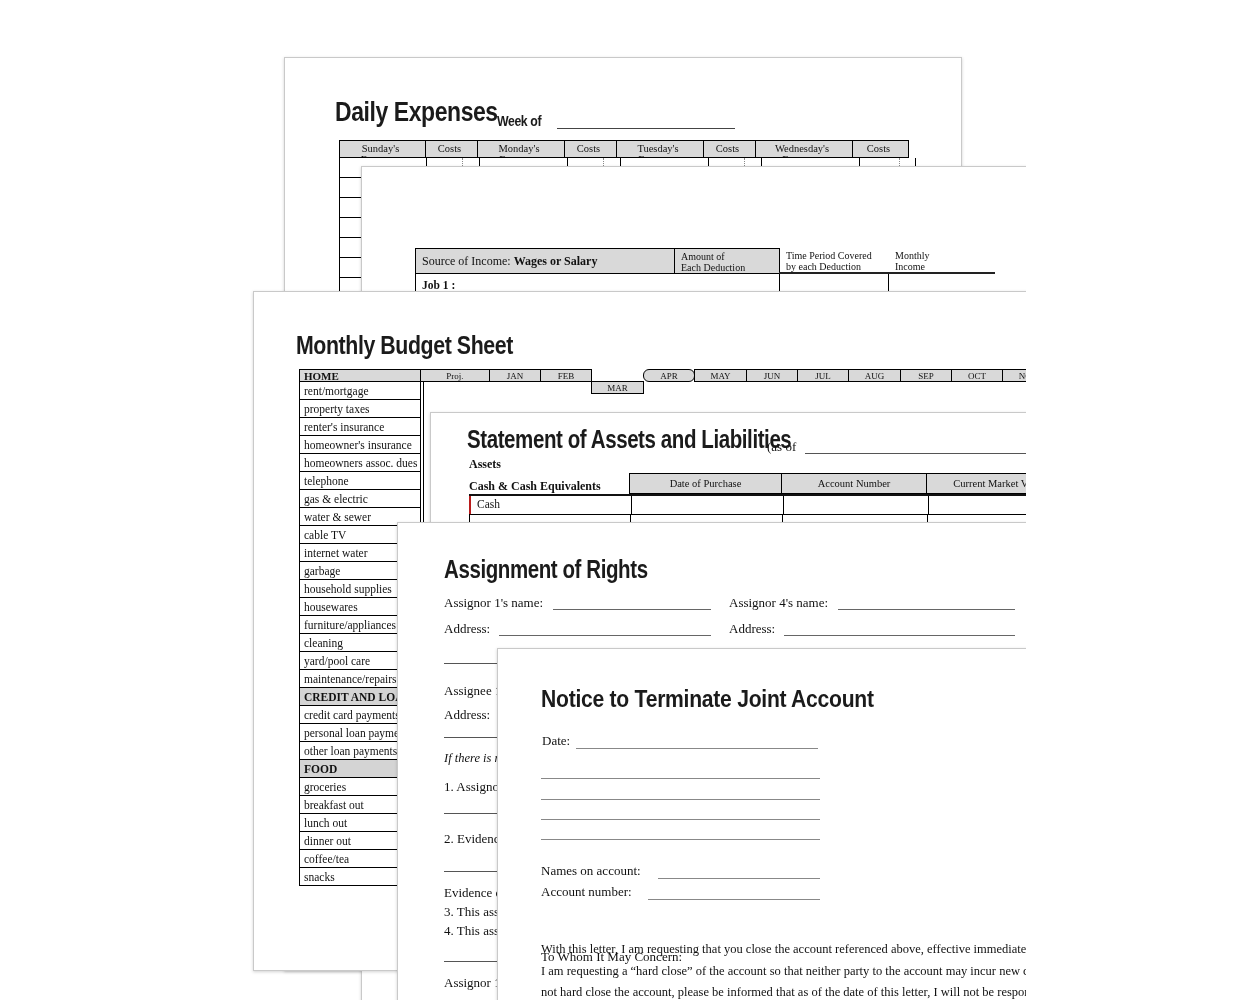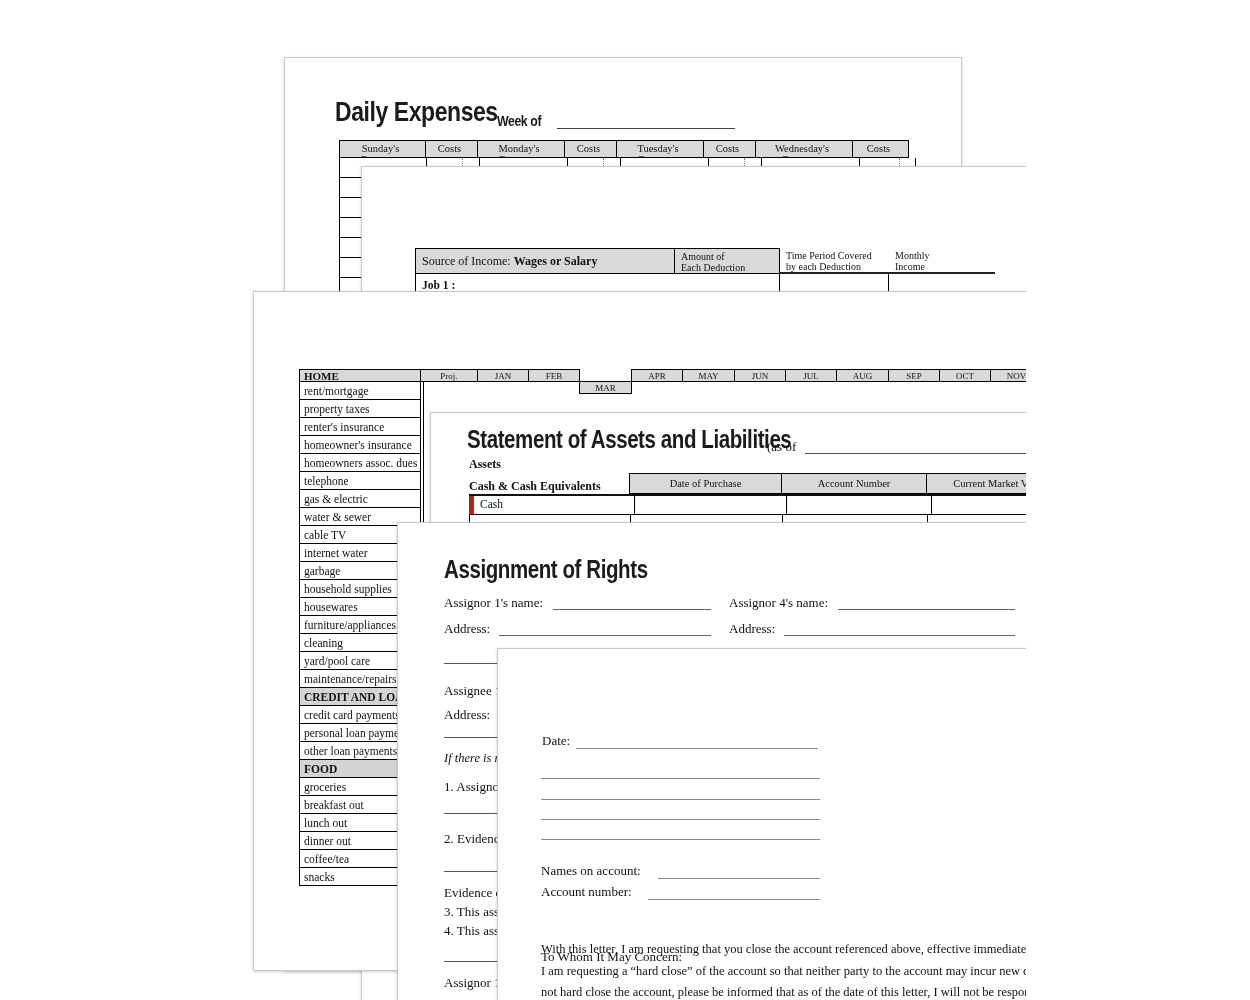--- a/index.html
+++ b/index.html
@@ -83,28 +83,29 @@
 Income</div>
     <div class="abs" style="left:417px;top:105px;width:216px;height:2px;background:#222;"></div>
 
     <div class="vline" style="left:53px;top:107px;height:38px;"></div>
     <div class="vline" style="left:417px;top:107px;height:38px;"></div>
     <div class="vline" style="left:526px;top:107px;height:38px;"></div>
     <div class="ser abs" style="left:60px;top:112px;font-size:11.5px;font-weight:700;">Job 1 :</div>
   </div>
 
   <div class="page" style="left:253px;top:291px;width:790px;height:680px;z-index:3;">
+    <div class="t abs" style="left:42px;top:38px;font-size:26px;"><span>Monthly Budget Sheet</span></div>
 
     <div class="abs" style="left:45px;top:77px;display:flex;">
       <div class="hcell m-cell" style="width:122px;margin-left:0;text-align:left;font-weight:700;font-size:11px;padding-left:4px;">HOME</div>
-      <div class="hcell m-cell" style="width:58px;">Proj.</div>
+      <div class="hcell m-cell" style="width:70px;">Proj.</div>
       <div class="hcell m-cell" style="width:52px;">JAN</div>
       <div class="hcell m-cell" style="width:52px;">FEB</div>
       <div class="hcell m-cell" style="width:53px;margin-top:12px;">MAR</div>
-      <div class="hcell m-cell" style="width:52px;">APR</div>
+      <div class="hcell m-cell" style="width:52px;border-radius:6px;">APR</div>
       <div class="hcell m-cell" style="width:53px;">MAY</div>
       <div class="hcell m-cell" style="width:52px;">JUN</div>
       <div class="hcell m-cell" style="width:52px;">JUL</div>
       <div class="hcell m-cell" style="width:53px;">AUG</div>
       <div class="hcell m-cell" style="width:52px;">SEP</div>
       <div class="hcell m-cell" style="width:52px;">OCT</div>
       <div class="hcell m-cell" style="width:53px;">NOV</div>
     </div>
 
     <div class="vline" style="left:169px;top:90px;height:533px;"></div>
@@ -147,21 +148,21 @@
     <div class="line" style="left:374px;top:40px;width:266px;background:#555;"></div>
     <div class="ser abs" style="left:38px;top:44px;font-size:12px;font-weight:700;">Assets</div>
 
     <div class="hcell abs" style="left:198px;top:60px;width:153px;height:21px;font-size:10.5px;line-height:20px;text-align:center;">Date of Purchase</div>
     <div class="hcell abs" style="left:350px;top:60px;width:146px;height:21px;font-size:10.5px;line-height:20px;text-align:center;">Account Number</div>
     <div class="hcell abs" style="left:495px;top:60px;width:145px;height:21px;font-size:10.5px;line-height:20px;text-align:center;border-right:none;">Current Market Value</div>
 
     <div class="ser abs" style="left:38px;top:66px;font-size:12px;font-weight:700;">Cash &amp; Cash Equivalents</div>
 
     <div class="abs" style="left:38px;top:81px;width:602px;height:2px;background:#111;"></div>
-    <div class="abs" style="left:38px;top:83px;width:602px;height:18px;border-left:5px solid #b91c1c;border-bottom:1px solid #000;">
+    <div class="abs" style="left:38px;top:83px;width:602px;height:18px;border-left:2px solid #b91c1c;border-bottom:1px solid #000;">
       <span class="ser" style="position:absolute;left:6px;top:2px;font-size:11.5px;">Cash</span>
       <div class="vline" style="left:160px;top:0;height:18px;"></div>
       <div class="vline" style="left:312px;top:0;height:18px;"></div>
       <div class="vline" style="left:457px;top:0;height:18px;"></div>
 
     </div>
     <div class="abs" style="left:38px;top:101px;width:602px;height:18px;border-left:1px solid #000;">
       <div class="vline" style="left:160px;top:0;height:18px;"></div>
       <div class="vline" style="left:312px;top:0;height:18px;"></div>
       <div class="vline" style="left:457px;top:0;height:18px;"></div>
@@ -196,20 +197,21 @@
     <div class="ser abs" style="left:46px;top:308px;font-size:13px;">2. Evidence</div>
     <div class="line" style="left:46px;top:348px;width:260px;background:#555;"></div>
     <div class="ser abs" style="left:46px;top:362px;font-size:13px;">Evidence of</div>
     <div class="ser abs" style="left:46px;top:381px;font-size:13px;">3. This assig</div>
     <div class="ser abs" style="left:46px;top:400px;font-size:13px;">4. This assig</div>
     <div class="line" style="left:46px;top:438px;width:260px;background:#555;"></div>
     <div class="ser abs" style="left:46px;top:452px;font-size:13px;">Assignor 1's</div>
   </div>
 
   <div class="page" style="left:497px;top:648px;width:560px;height:360px;z-index:6;">
+    <div class="t abs" style="left:43px;top:36px;font-size:24px;letter-spacing:-.3px;"><span style="transform:scaleX(.88);">Notice to Terminate Joint Account</span></div>
 
     <div class="ser abs" style="left:44px;top:84px;font-size:13px;">Date:</div>
     <div class="line" style="left:78px;top:99px;width:242px;background:#888;"></div>
 
     <div class="line" style="left:43px;top:129px;width:279px;background:#888;"></div>
     <div class="line" style="left:43px;top:150px;width:279px;background:#888;"></div>
     <div class="line" style="left:43px;top:170px;width:279px;background:#888;"></div>
     <div class="line" style="left:43px;top:190px;width:279px;background:#888;"></div>
 
     <div class="ser abs" style="left:43px;top:214px;font-size:13px;text-align:center;">Names on account:</div>

